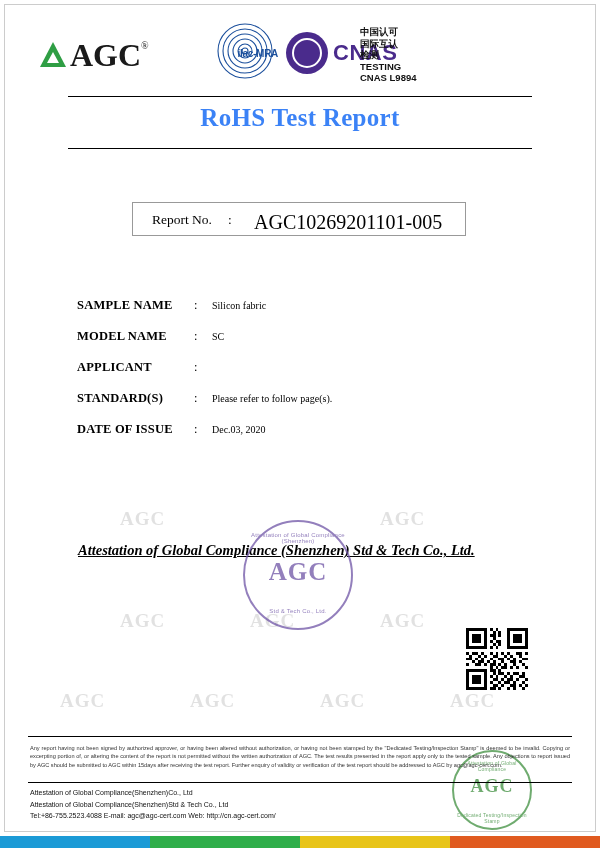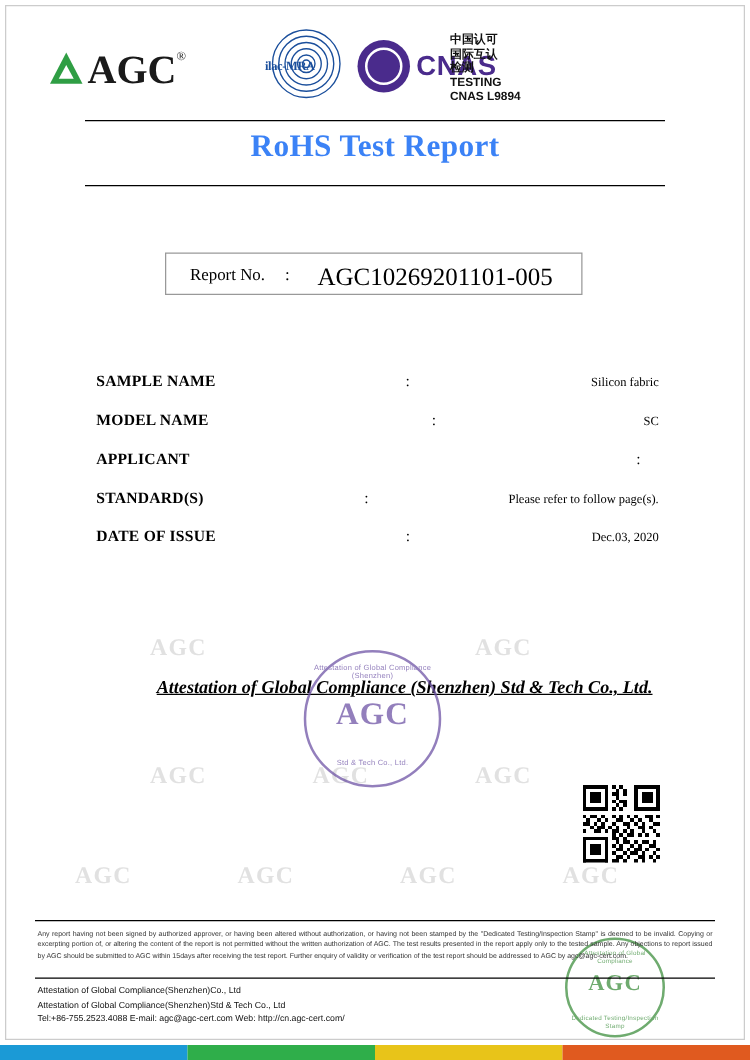--- a/index.html
+++ b/index.html
@@ -86,22 +86,22 @@
     left: 0;
     top: 0;
     width: 66px;
     height: 58px;
   }
   .ilac-label {
     position: absolute;
     left: 0;
     top: 26px;
     width: 66px;
-    text-align: left;
-    font-family: Liberation Serif, serif;
+    text-align: right;
+    font-family: Liberation Sans, sans-serif;
     font-size: 10px;
     font-weight: bold;
     color: #1b4f9c;
     letter-spacing: -0.3px;
   }
   .cnas-logo {
     position: absolute;
     left: 286px;
     top: 18px;
     display: flex;
@@ -211,21 +211,20 @@
   .fields {
     position: absolute;
     left: 77px;
     top: 298px;
     width: 450px;
   }
   .field-row {
     display: flex;
     align-items: baseline;
     height: 31px;
-    justify-content: space-between;
   }
   .field-label {
     width: 117px;
     font-size: 12.5px;
     font-weight: bold;
     font-family: "Liberation Serif", serif;
     color: #000;
     letter-spacing: 0.2px;
   }
   .field-colon {
@@ -244,21 +243,21 @@
     position: absolute;
     left: 78px;
     top: 542px;
     width: 444px;
     font-family: "Liberation Serif", serif;
     font-size: 14.5px;
     font-weight: bold;
     font-style: italic;
     color: #000;
     text-decoration: underline;
-    text-align: right;
+    text-align: left;
   }
 
   
   .stamp {
     position: absolute;
     width: 106px;
     height: 106px;
     border-radius: 50%;
     border: 2px solid #6a4fa3;
     opacity: 0.72;

